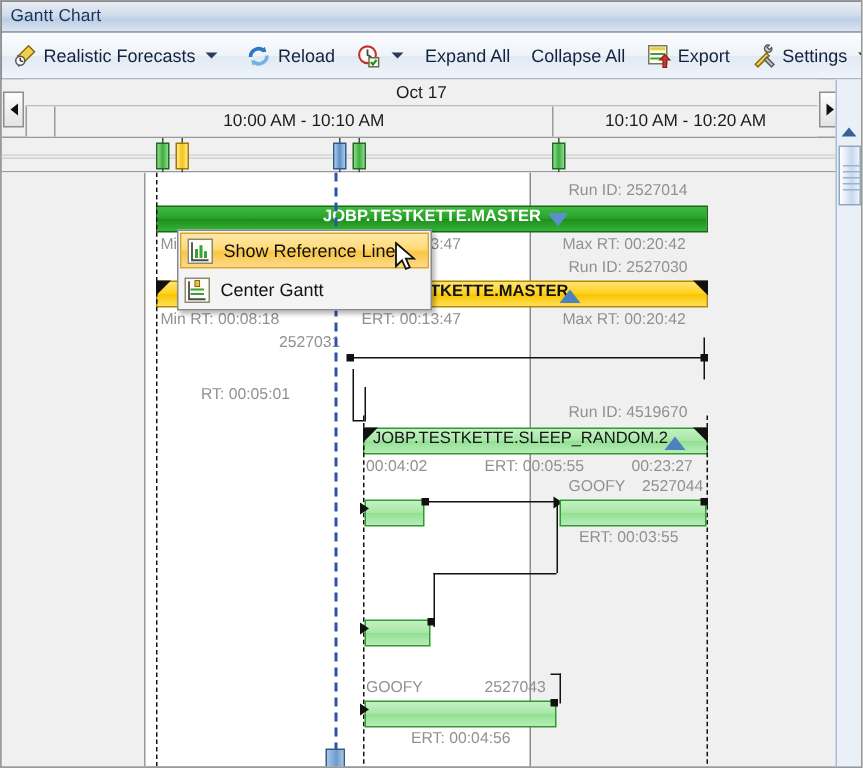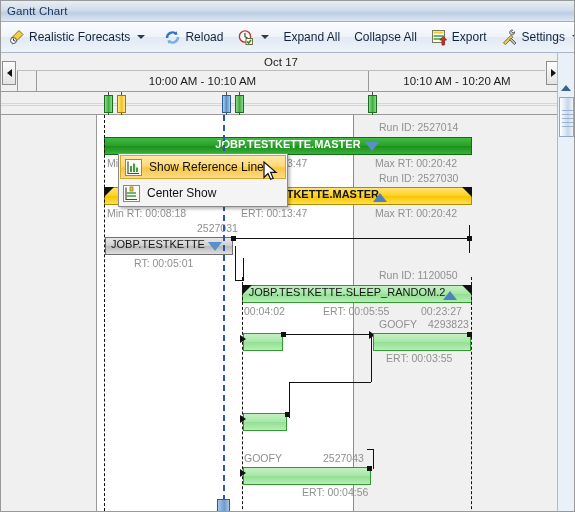--- a/index.html
+++ b/index.html
@@ -374,52 +374,48 @@
       <div class="bar yellow" style="left:103px; top:72px; width:368px;">
         <span class="cap-l"></span>
         <span class="cap-r"></span>
         <span class="bar-label">Name: JOBP.TESTKETTE.MASTER</span>
         <span class="tri-up" style="position:absolute;right:80px;top:5px;"></span>
       </div>
       <div class="sublabel" style="left:106px; top:92px;">Min RT: 00:08:18</div>
       <div class="sublabel" style="left:240px; top:92px;">ERT: 00:13:47</div>
       <div class="sublabel" style="left:374px; top:92px;">Max RT: 00:20:42</div>
 
-      <div class="toplabel" style="left:196px; top:107px;">2527031</div>
-      <div class="bar gray" style="left:104px; top:122px; width:128px;">
-        <span class="bar-label" style="padding-right:22px;">JOBP.TESTKETTE</span>
-        <span class="tri-down" style="position:absolute;right:6px;top:4px;"></span>
-      </div>
+      <div class="toplabel" style="left:185px; top:107px;">2527031</div>
       <div class="sublabel" style="left:133px; top:142px;">RT: 00:05:01</div>
 
       <div class="nub" style="left:230px; top:121px;"></div>
       <div class="conn h" style="left:234px; top:123px; width:234px;"></div>
       <div class="nub" style="left:466px; top:121px;"></div>
       <div class="conn v" style="left:468px; top:110px; height:28px;"></div>
 
       <div class="conn v" style="left:234px; top:131px; height:34px;"></div>
       <div class="conn h" style="left:234px; top:165px; width:8px;"></div>
       <div class="conn v" style="left:242px; top:143px; height:23px;"></div>
 
-      <div class="toplabel" style="left:378px; top:154px;">Run ID: 1120050</div>
+      <div class="toplabel" style="left:378px; top:154px;">Run ID: 4519670</div>
       <div class="bar ltgreen" style="left:241px; top:170px; width:230px;">
         <span class="cap-l"></span>
         <span class="cap-r"></span>
         <span class="bar-label" style="padding-right:20px;">JOBP.TESTKETTE.SLEEP_RANDOM.2</span>
         <span class="tri-up" style="position:absolute;right:10px;top:5px;"></span>
       </div>
       <div class="sublabel" style="left:243px; top:190px;">00:04:02</div>
       <div class="sublabel" style="left:322px; top:190px;">ERT: 00:05:55</div>
       <div class="sublabel" style="left:420px; top:190px;">00:23:27</div>
 
       <div class="dashv" style="left:241px; top:162px; height:272px;"></div>
       <div class="dashv" style="left:470px; top:162px; height:272px;"></div>
 
       <div class="sublabel" style="left:378px; top:203px;">GOOFY</div>
-      <div class="sublabel" style="left:427px; top:203px;">4293823</div>
+      <div class="sublabel" style="left:427px; top:203px;">2527044</div>
 
       <div class="bar ltgreen" style="left:242px; top:218px; width:40px;">
         <span class="bar-label"></span>
       </div>
       <div class="arrowhead" style="left:239px; top:220px;"></div>
       <div class="nub" style="left:280px; top:217px;"></div>
       <div class="conn h" style="left:285px; top:219px; width:85px;"></div>
       <div class="arrowhead" style="left:368px; top:216px;"></div>
 
       <div class="bar ltgreen" style="left:372px; top:218px; width:98px;">
@@ -441,21 +437,21 @@
       <div class="sublabel" style="left:243px; top:337px;">GOOFY</div>
       <div class="sublabel" style="left:322px; top:337px;">2527043</div>
 
       <div class="bar ltgreen" style="left:242px; top:352px; width:128px;">
         <span class="bar-label"></span>
       </div>
       <div class="arrowhead" style="left:239px; top:354px;"></div>
       <div class="nub" style="left:366px; top:351px;"></div>
       <div class="conn v" style="left:372px; top:334px; height:20px;"></div>
       <div class="conn h" style="left:366px; top:334px; width:7px;"></div>
-      <div class="sublabel" style="left:273px; top:371px;margin-left:28px;">ERT: 00:04:56</div>
+      <div class="sublabel" style="left:273px; top:371px;">ERT: 00:04:56</div>
 
       <div class="refline" style="left:222px; top:0px; height:396px;"></div>
       <div class="refhandle" style="left:216px; top:384px;"></div>
 
       <div class="dashv" style="left:103px; top:0px; height:396px;"></div>
 
     </div>
 
     <div id="ctxmenu">
       <div class="mi hl">
@@ -470,21 +466,21 @@
         <span class="mi-lbl">Show Reference Line</span>
       </div>
       <div class="mi">
         <span class="micon">
           <svg width="15" height="15" viewBox="0 0 15 15">
             <path d="M2 1.5v12h11" stroke="#4a4a4a" stroke-width="1.2" fill="none"></path>
             <rect x="6" y="1" width="3" height="4" fill="#e8c53c" stroke="#8a6a12" stroke-width=".7"></rect>
             <path d="M3 7h9M3 10h9" stroke="#3aa03a" stroke-width="1.4"></path>
           </svg>
         </span>
-        <span class="mi-lbl">Center Show</span>
+        <span class="mi-lbl">Center Gantt</span>
       </div>
     </div>
 
     <svg id="cursor" width="16" height="22" viewBox="0 0 16 22">
       <path d="M1 1l0 15.5 4-4 2.6 5.8 2.6-1.1-2.6-5.8 5.4 0z" fill="#ffffff" stroke="#111" stroke-width="1.2"></path>
     </svg>
 
   </div>
 
   <div id="vscroll">

